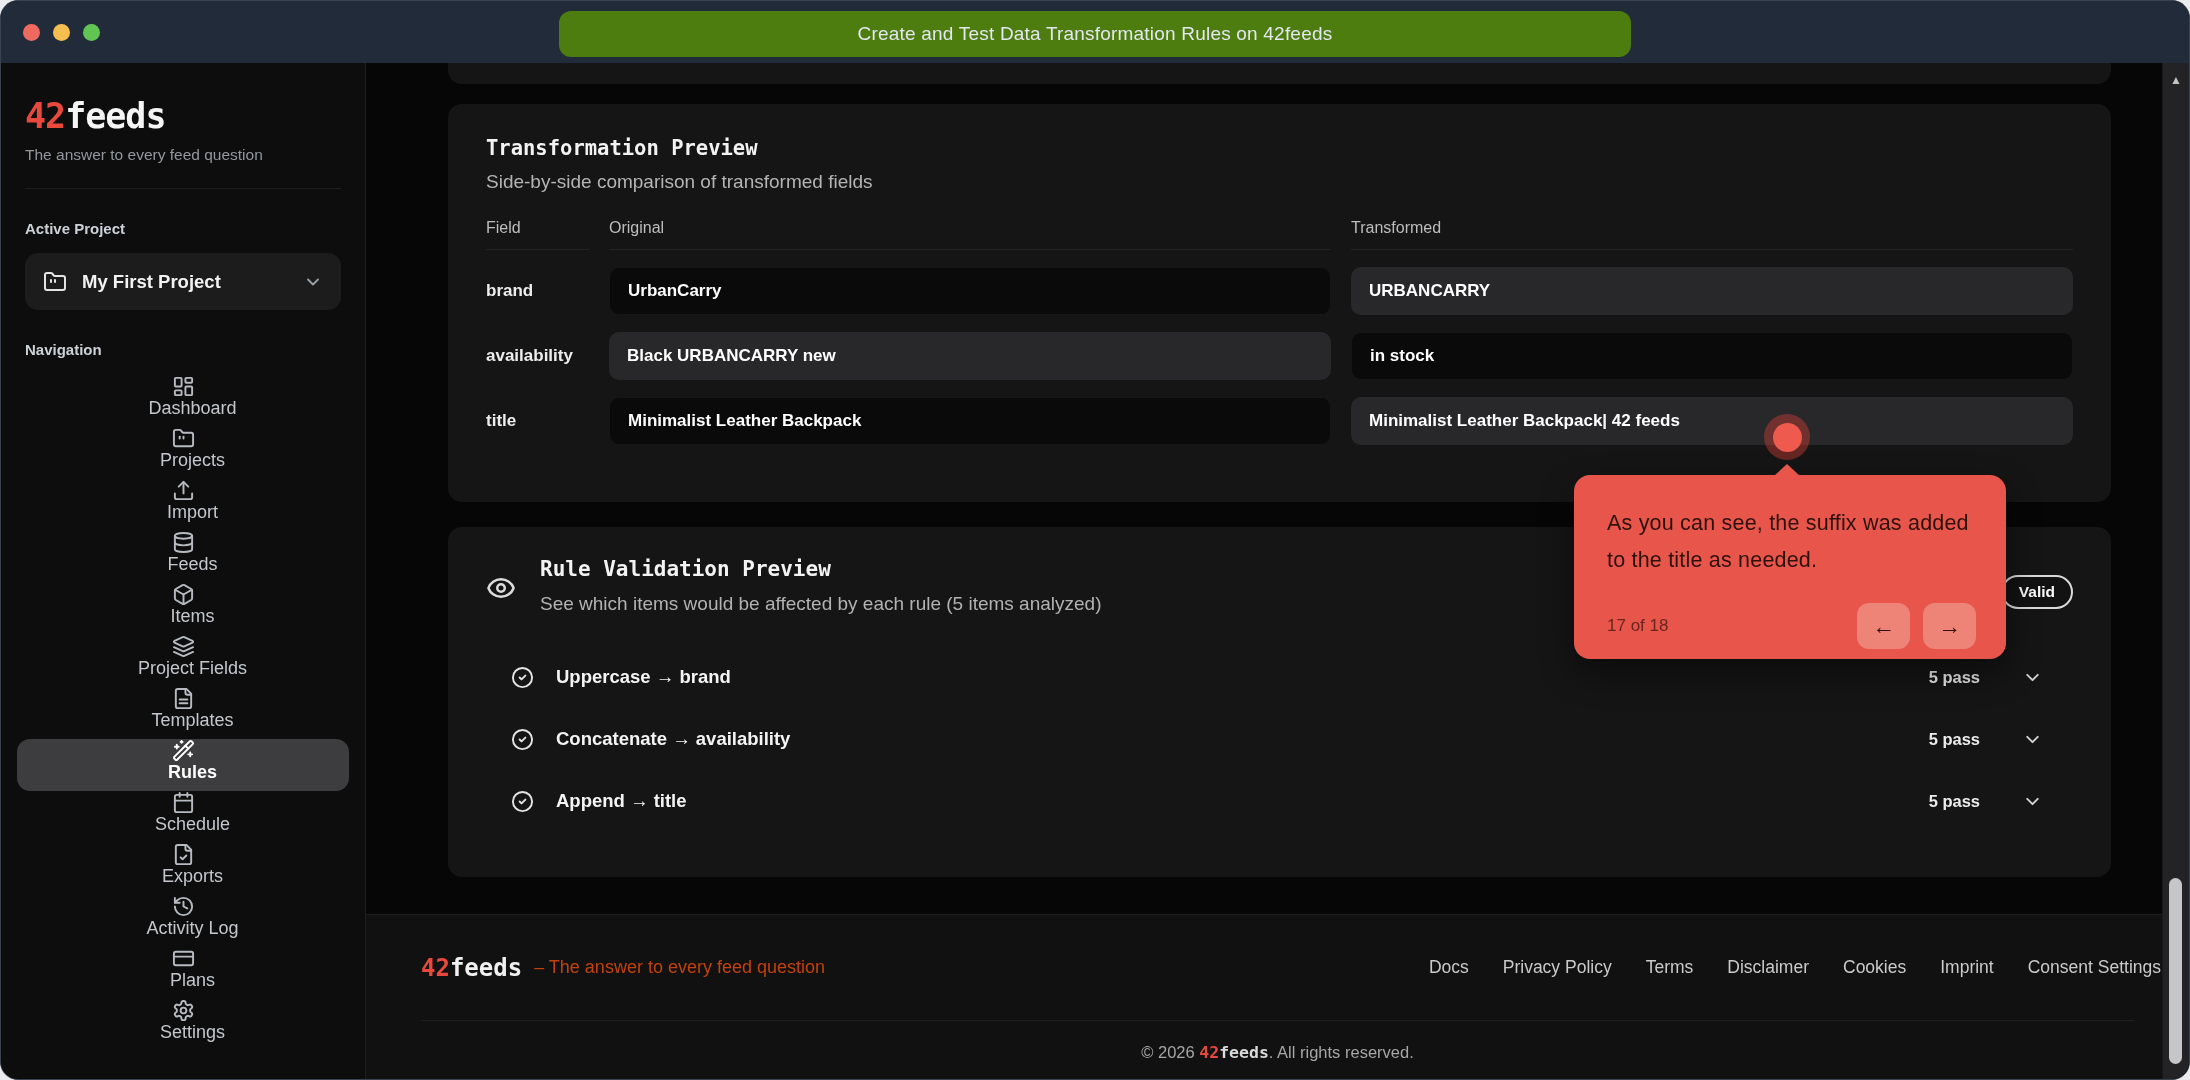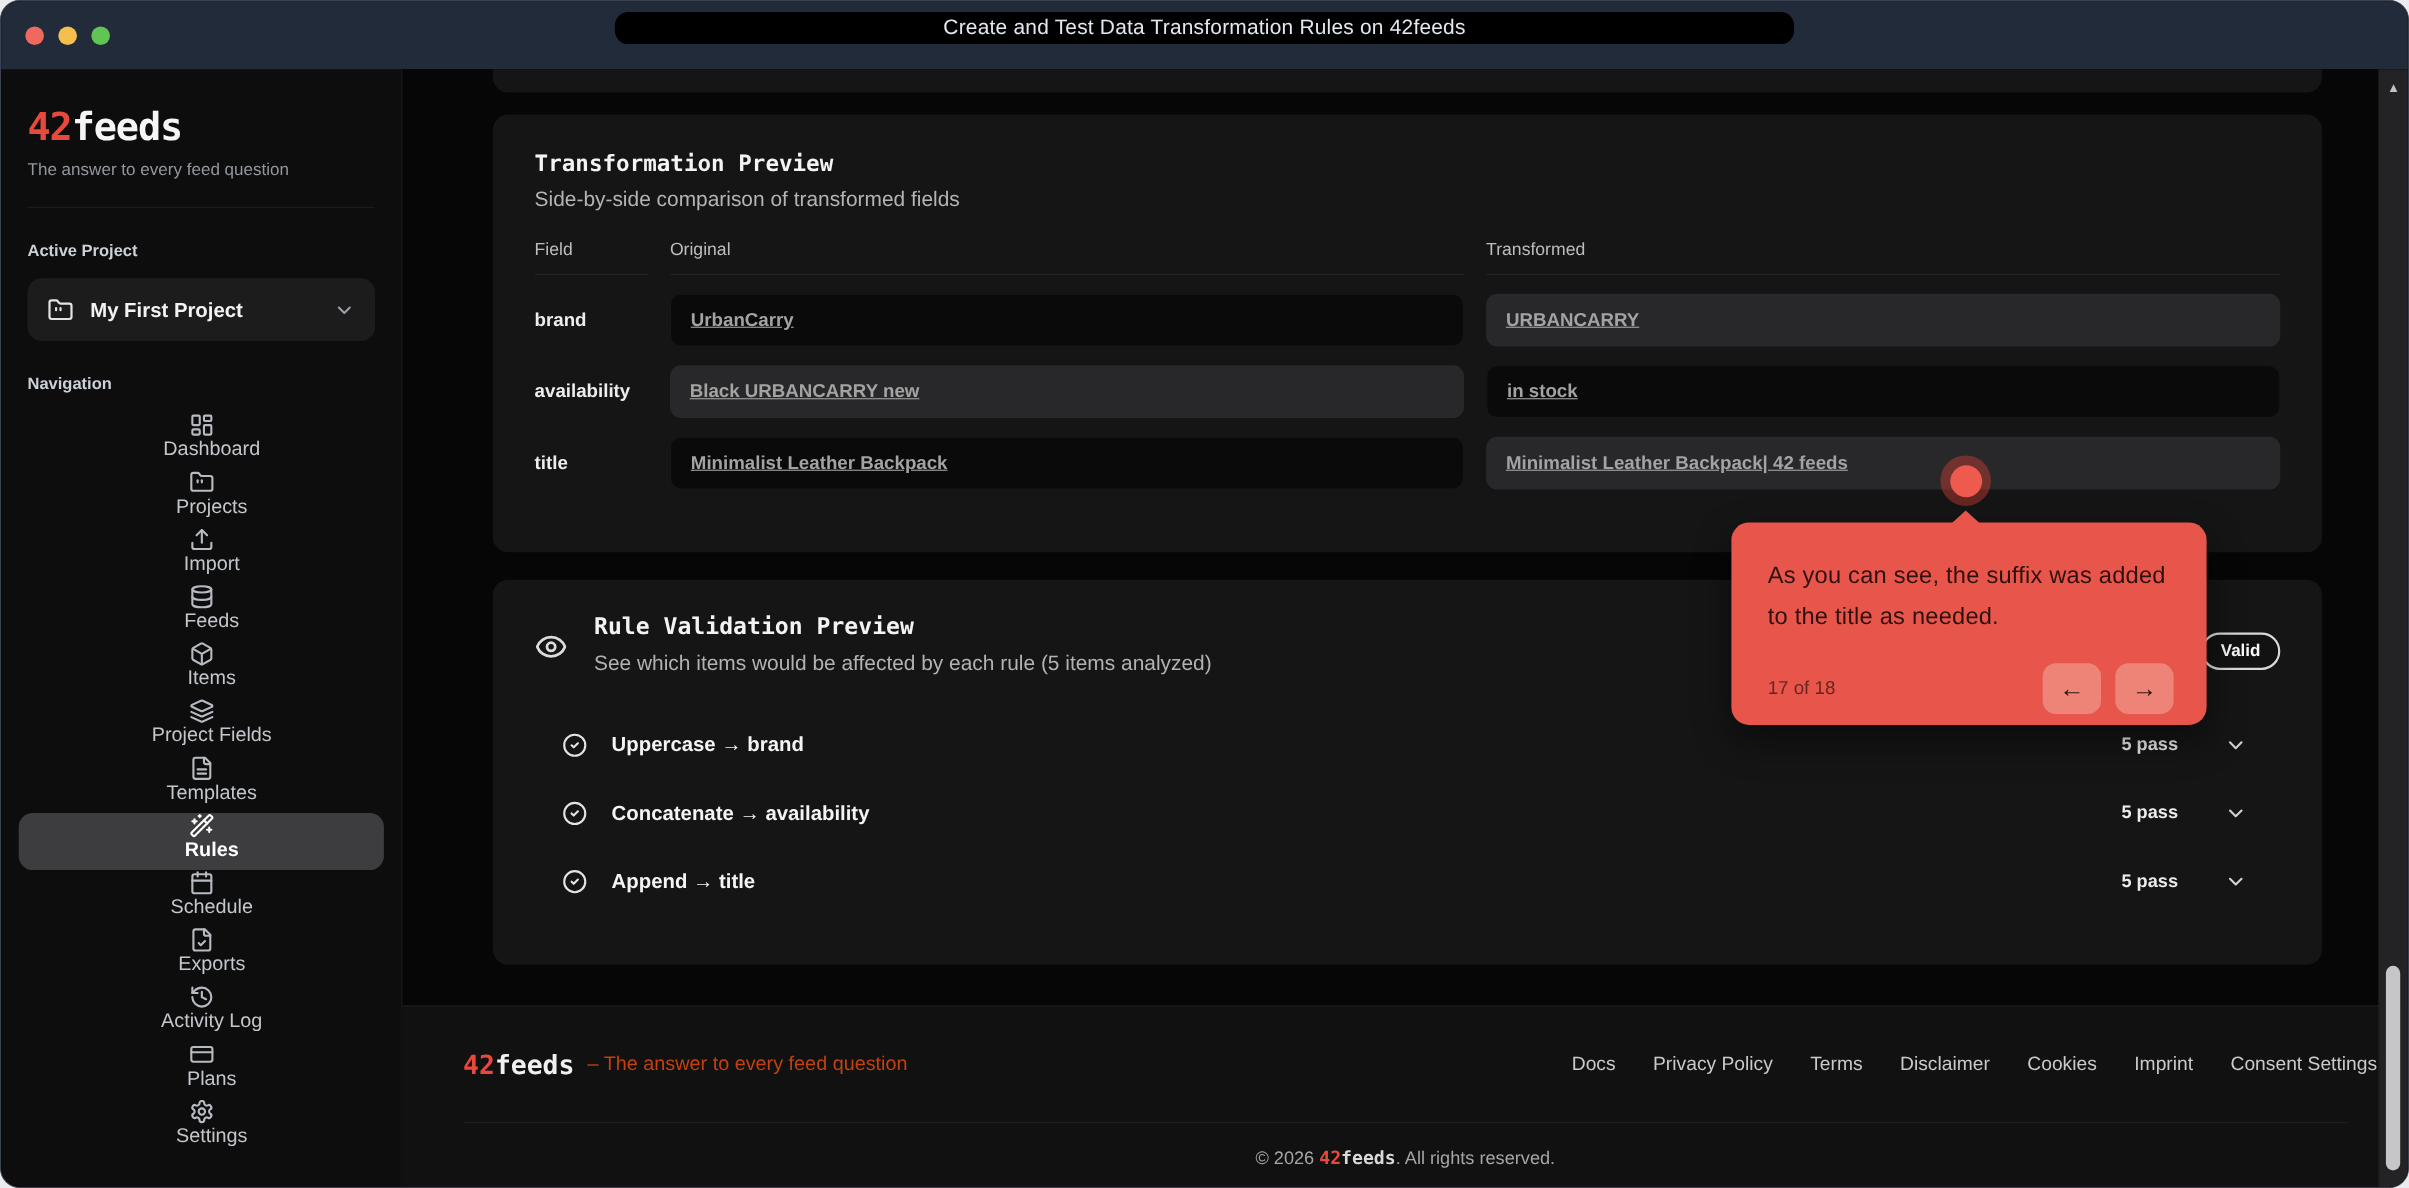--- a/index.html
+++ b/index.html
@@ -16,21 +16,21 @@
     position: relative; height: 62px; background: #222b3a;
     display: flex; align-items: center;
   }
   .traffic { display: flex; gap: 13px; margin-left: 22px; }
   .traffic span { width: 17px; height: 17px; border-radius: 50%; display: block; }
   .dot-close { background: #ee6a5f; }
   .dot-min { background: #f5bf4f; }
   .dot-max { background: #61c554; }
   .title-pill {
     position: absolute; left: 50%; top: 10px; transform: translateX(-50%);
-    width: 1072px; height: 29px; background: #000000; border-radius: 12px;
+    width: 1072px; height: 46px; background: #4d7c0f; border-radius: 12px;
     color: #e3e7ef; font-size: 19px; display: flex; align-items: center; justify-content: center;
     letter-spacing: 0.2px;
   }
 
   
   .app-body { display: flex; height: 1018px; }
 
   
   .sidebar {
     width: 365px; min-width: 365px; background: #0d0d0d;
@@ -68,21 +68,21 @@
     height: 21px; background: #151516; border-radius: 0 0 14px 14px; margin-bottom: 20px;
   }
   .card { background: #151516; border-radius: 14px; }
   .transform-card { height: 398px; padding: 32px 38px; }
   .card-title { font-family: "DejaVu Sans Mono", monospace; font-weight: bold; font-size: 20.5px; color: #f3f3f3; }
   .card-sub { color: #b4b4b4; font-size: 19px; margin-top: 11px; }
 
   .tp-grid { display: grid; grid-template-columns: 103px 1fr 1fr; column-gap: 20px; margin-top: 26px; }
   .tp-head { color: #bdbdbd; font-size: 16px; padding-bottom: 12px; border-bottom: 1px solid #232324; }
   .tp-row-label { color: #ededed; font-size: 17px; font-weight: 700; display: flex; align-items: center; height: 48px; margin-top: 17px; }
-  .vbox { height: 48px; border-radius: 10px; display: flex; align-items: center; padding: 0 18px; margin-top: 17px; font-size: 17px; font-weight: 600; color: #a3a3a3; text-decoration: underline; }
+  .vbox { height: 48px; border-radius: 10px; display: flex; align-items: center; padding: 0 18px; margin-top: 17px; font-size: 17px; font-weight: 600; color: #ffffff; }
   .vbox.original { background: #0a0a0b; border: 1px solid #161617; }
   .vbox.transformed { background: #28282b; font-weight: 700; }
 
   .rules-card { height: 350px; margin-top: 25px; padding: 30px 38px; }
   .rv-header { display: flex; align-items: flex-start; }
   .rv-eye { width: 30px; height: 30px; color: #dcdcdc; margin-top: 16px; }
   .rv-texts { margin-left: 24px; flex: 1; }
   .rv-title { font-family: "DejaVu Sans Mono", monospace; font-weight: bold; font-size: 21px; color: #f3f3f3; }
   .rv-sub { color: #b2b2b2; font-size: 19px; margin-top: 12px; }
   .rv-badge {

